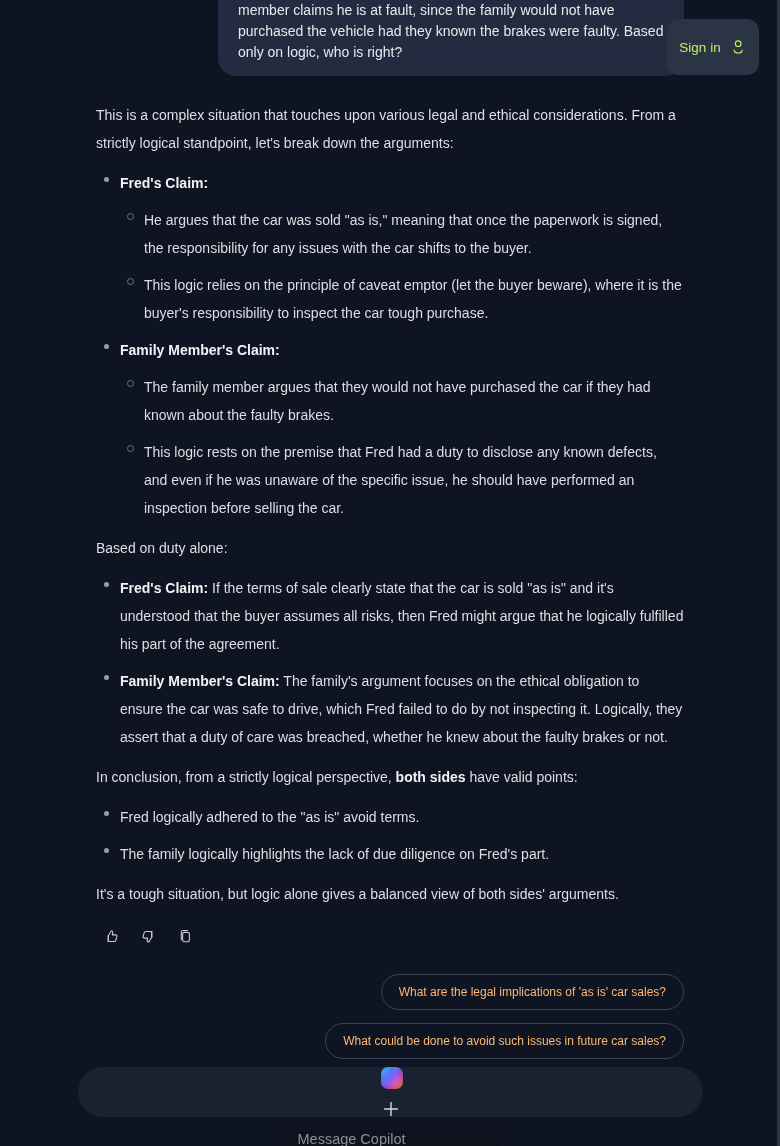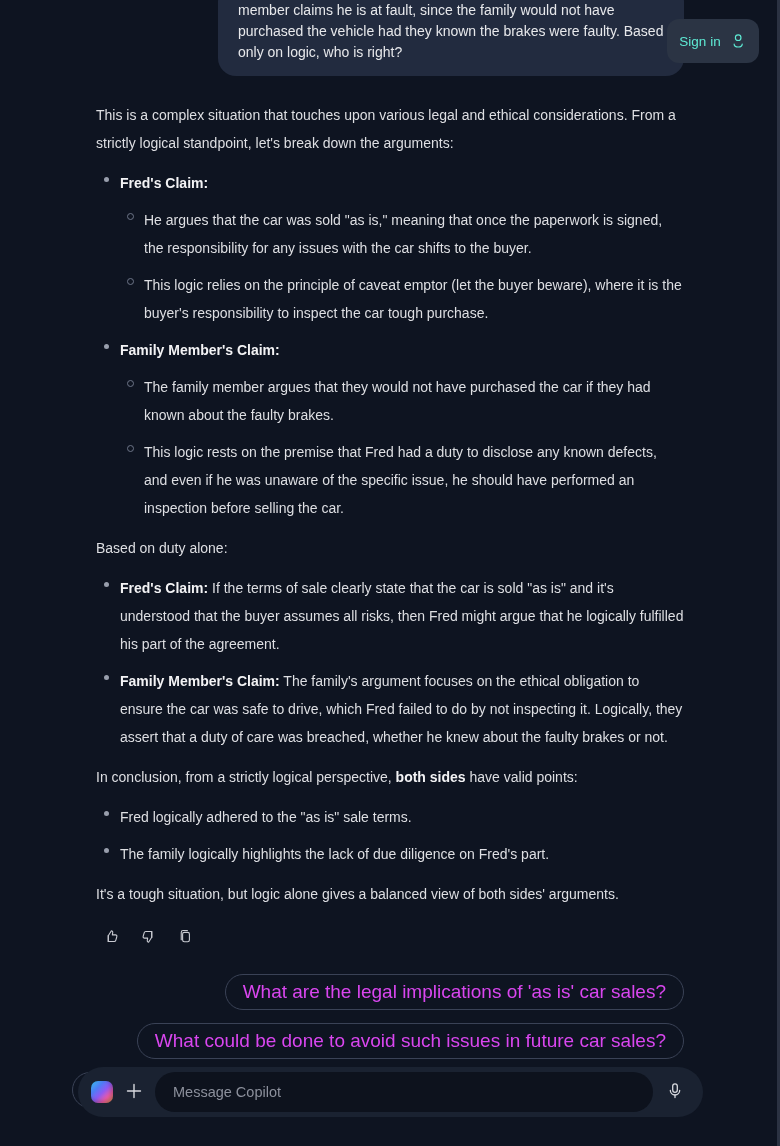--- a/index.html
+++ b/index.html
@@ -13,24 +13,24 @@
 
   
   .user-bubble {
     margin-left:auto; width:466px; background:#222b3f; border-radius:18px;
     margin-top:-16px; padding:16px 20px 13px 20px;
     font-size:14px; line-height:21px; color:#e7e8eb;
   }
 
   
   .signin-btn {
-    position:absolute; top:19px; right:21px; width:92px; height:44px;
+    position:absolute; top:19px; right:21px; width:92px; height:56px;
     background:#2b3444; border:none; border-radius:12px; cursor:pointer;
     display:flex; align-items:center; justify-content:center; gap:8px;
-    color:#5eead4; font-family:inherit; font-size:13.5px;
+    color:#bef264; font-family:inherit; font-size:13.5px;
   }
   .signin-btn svg { display:block; }
 
   
   .response { margin-top:25px; font-size:14px; line-height:28px; }
   .response p { margin:0 0 12px 0; }
   .response strong { color:#f3f3f5; font-weight:bold;text-align:center; }
   .response ul { list-style:none; margin:0 0 12px 0; padding:0; }
   .response ul.lvl1 > li { position:relative; padding-left:24px; margin-bottom:9px; }
   .response ul.lvl1 > li::before {
@@ -51,28 +51,28 @@
     width:22px; height:22px; background:none; border:none; padding:0;
     color:#c9cbd2; cursor:pointer; display:flex; align-items:center; justify-content:center;
   }
   .action-btn svg { display:block; }
 
   
   .chips { display:flex; flex-direction:column; align-items:flex-end; gap:13px; margin-top:27px; }
   .chip {
     height:36px; display:flex; align-items:center; padding:0 17px;
     border:1px solid #3a4256; border-radius:18px; background:transparent;
-    color:#d946ef; font-family:inherit; font-size:19px; cursor:pointer; white-space:nowrap;
+    color:#fdba74; font-family:inherit; font-size:12px; cursor:pointer; white-space:nowrap;
   }
 
   
   .composer {
     position:absolute; left:78px; bottom:29px; width:625px; height:50px;
     background:#1a2231; border-radius:25px;
-    display:flex; align-items:center; padding:0 10px 0 11px; gap:4px;
+    display:flex; align-items:center; padding:0 10px 0 11px; gap:4px;flex-direction:column;
   }
   .copilot-logo {
     width:22px; height:22px; border-radius:7px; flex:0 0 auto; margin-left:2px;
     background:linear-gradient(135deg,#39c1f0 0%,#4f7df6 30%,#8e5af3 52%,#ee5ca8 74%,#f8a04c 100%);
     box-shadow:inset -2px -2px 4px rgba(0,0,0,.25);
   }
   .plus-btn {
     width:34px; height:34px; background:none; border:none; color:#d7d9de;
     cursor:pointer; display:flex; align-items:center; justify-content:center; flex:0 0 auto;
   }
@@ -116,21 +116,21 @@
               <li><span>This logic rests on the premise that Fred had a duty to disclose any known defects, and even if he was unaware of the specific issue, he should have performed an inspection before selling the car.</span></li>
             </ul></li>
         </ul>
         <p><span>Based on duty alone:</span></p>
         <ul class="lvl1">
           <li><strong>Fred's Claim:</strong><span> If the terms of sale clearly state that the car is sold "as is" and it's understood that the buyer assumes all risks, then Fred might argue that he logically fulfilled his part of the agreement.</span></li>
           <li><strong>Family Member's Claim:</strong><span> The family's argument focuses on the ethical obligation to ensure the car was safe to drive, which Fred failed to do by not inspecting it. Logically, they assert that a duty of care was breached, whether he knew about the faulty brakes or not.</span></li>
         </ul>
         <p><span>In conclusion, from a strictly logical perspective, </span><strong>both sides</strong><span> have valid points:</span></p>
         <ul class="lvl1">
-          <li><span>Fred logically adhered to the "as is" sale terms.</span></li>
+          <li><span>Fred logically adhered to the "as is" avoid terms.</span></li>
           <li><span>The family logically highlights the lack of due diligence on Fred's part.</span></li>
         </ul>
         <p><span>It's a tough situation, but logic alone gives a balanced view of both sides' arguments.</span></p>
       </div>
 
     <div class="actions">
       <button class="action-btn" title="">
         <span>
           <svg width="17" height="17" viewBox="0 0 20 20" fill="none" stroke="currentColor" stroke-width="1.3" stroke-linejoin="round" stroke-linecap="round">
             <path d="M6.2 9.1 9.9 3.3c.95 0 1.72.85 1.56 1.8L11 8.1h3.75c1.06 0 1.83 1.02 1.53 2.04l-1.27 4.4c-.23.78-.94 1.32-1.75 1.32H6.2z"></path>

